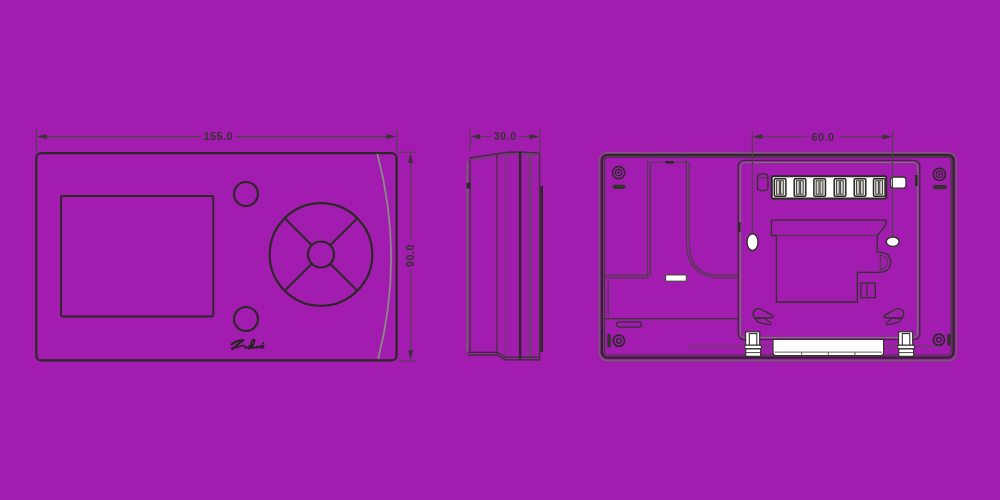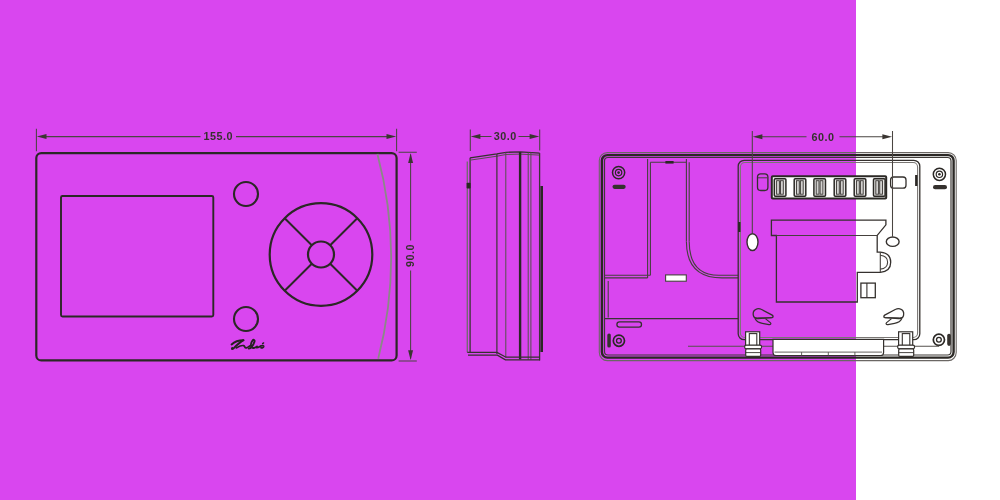--- a/index.html
+++ b/index.html
@@ -1,16 +1,16 @@
 <!DOCTYPE html>
 <html><head>
 <meta charset="utf-8">
 <style>
   html,body{margin:0;padding:0;background:#ffffff;}
-  .wrap{width:856px;height:500px;background:#d946ef;}
+  .wrap{width:1000px;height:500px;background:#a21caf;}
   text{font-family:"Liberation Sans",sans-serif;fill:#36322e;font-weight:700;letter-spacing:0.5px;}
 </style>
 </head>
 <body>
 <div class="wrap">
 <svg width="1000" height="500" viewBox="0 0 1000 500" fill="none" stroke-linecap="butt">
 
 <g id="front">
 
   <rect x="36.3" y="153.1" width="360.3" height="207.3" rx="5" stroke="#2b2825" stroke-width="2.2"></rect>

